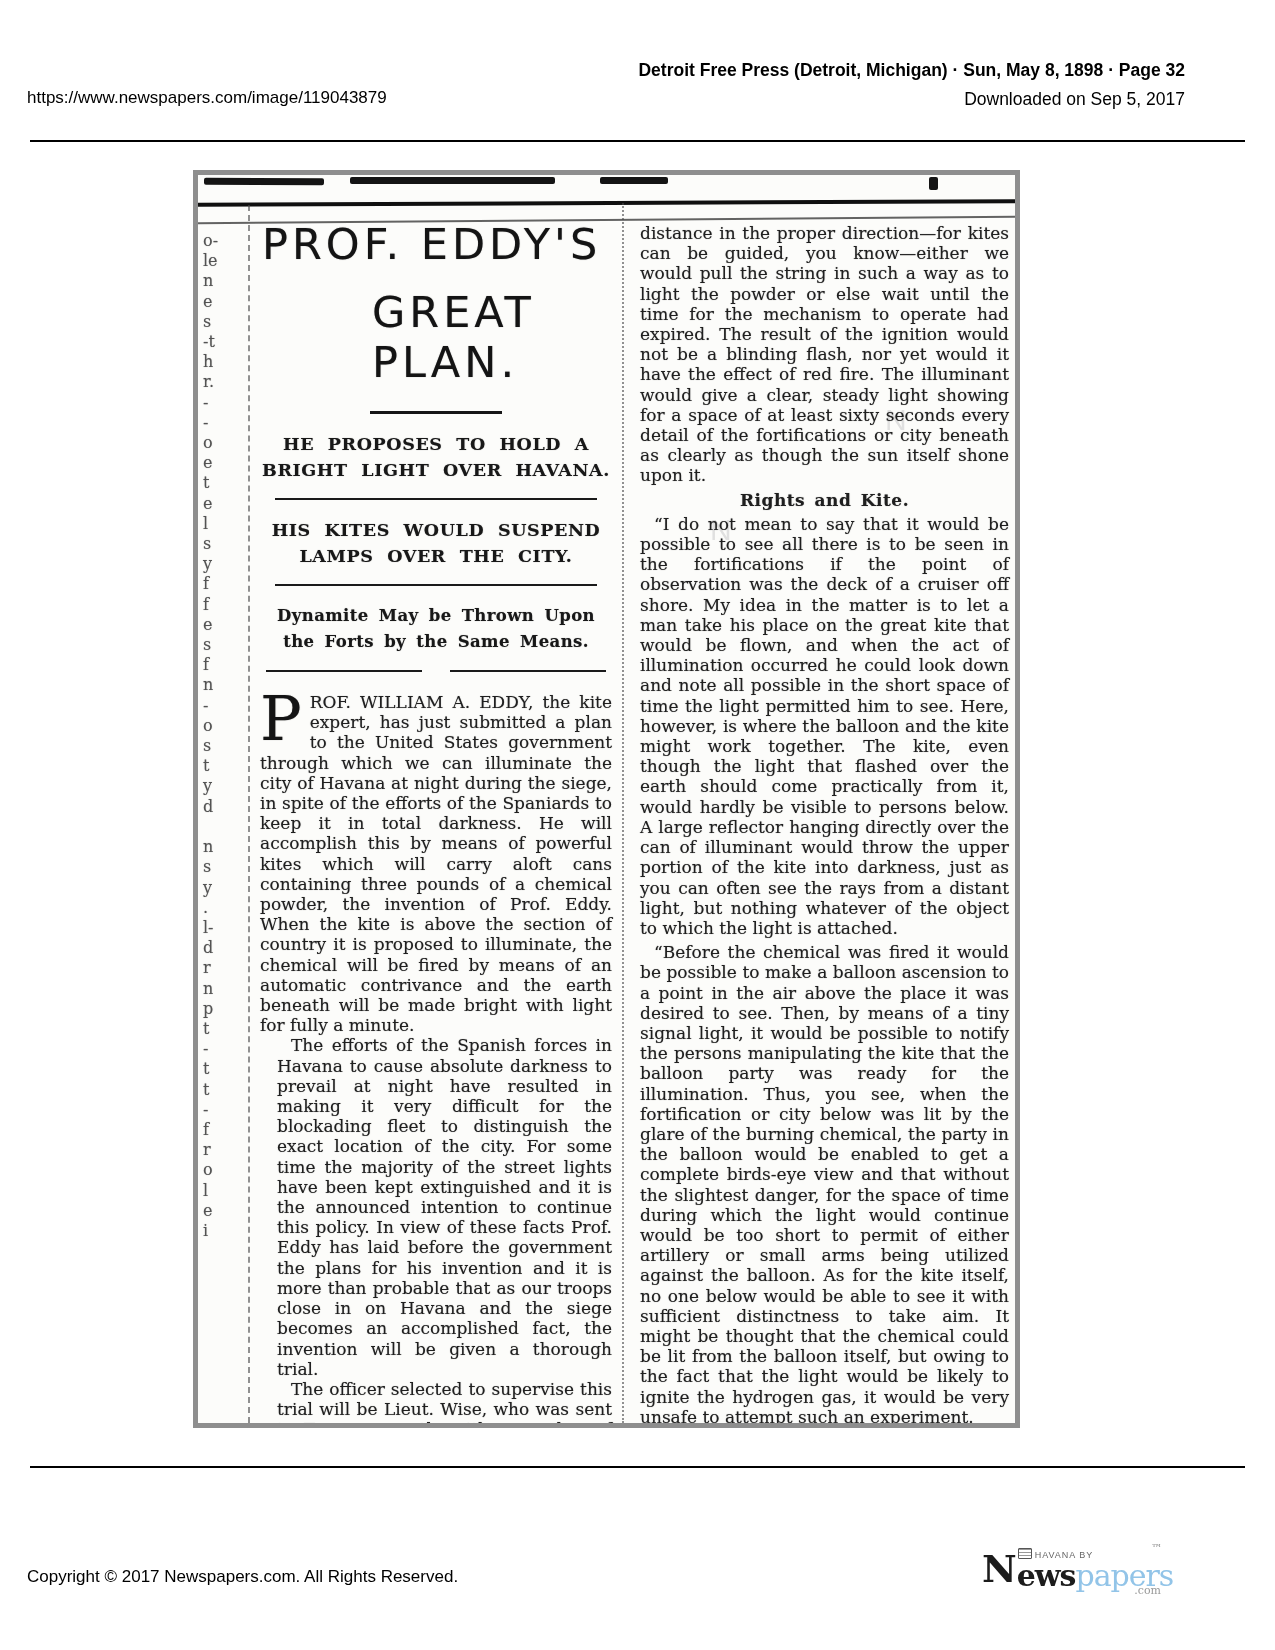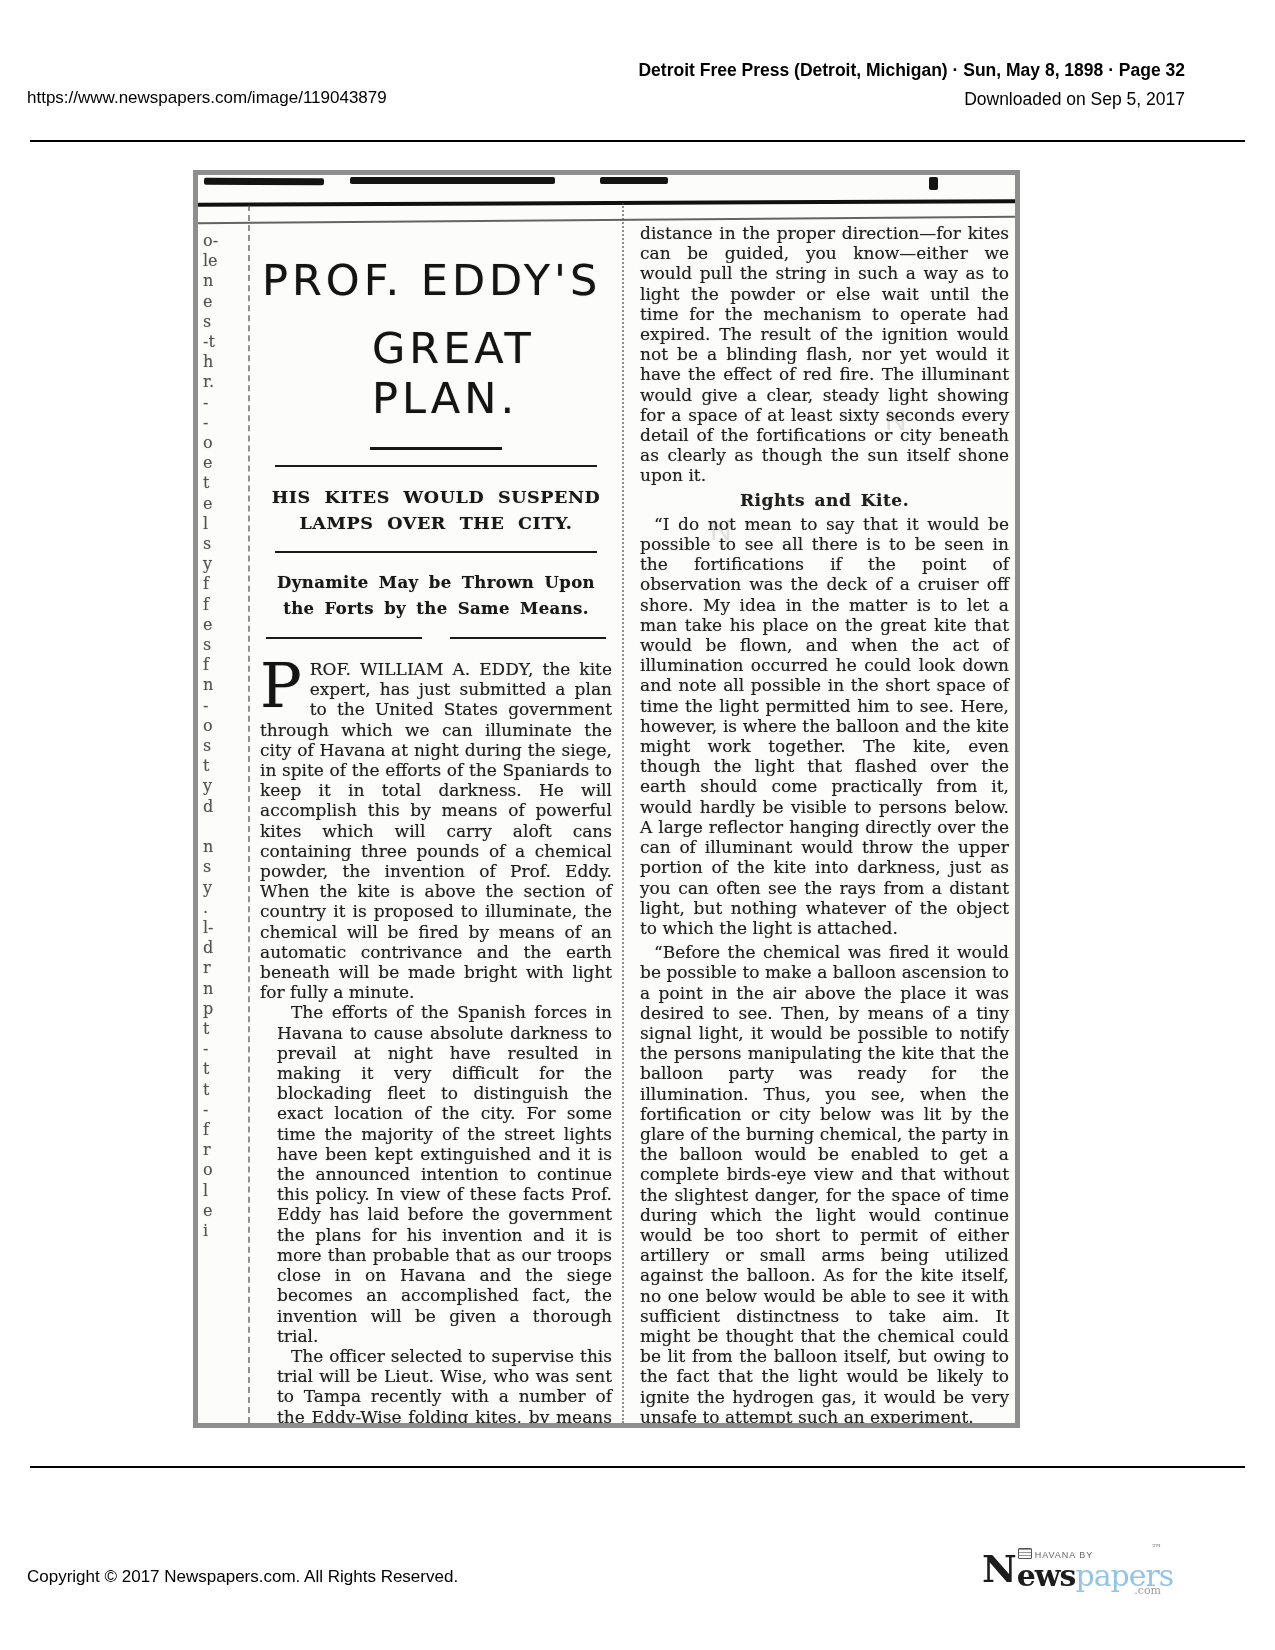--- a/index.html
+++ b/index.html
@@ -38,21 +38,21 @@
   .col-divider{position:absolute;left:424px;top:28px;bottom:0;width:0;border-left:2px dotted #4a4a4a;opacity:.6;}
 
   .wm{position:absolute;font-family:"Liberation Sans",sans-serif;color:#cfcfcf;opacity:.6;font-size:30px;text-shadow:none;}
   .wm1{left:687px;top:228px;}
   .wm2{left:512px;top:338px;}
 
   .left-col{position:absolute;left:62px;top:44px;width:352px;}
   .right-col{position:absolute;left:438px;top:44px;width:377px;
              font-size:17px;line-height:20.2px;text-align:justify;}
 
-  .headline1{font-family:"DejaVu Sans",sans-serif;font-size:43px;letter-spacing:4px;color:#141414;margin-left:2px;margin-top:36px;}
+  .headline1{font-family:"DejaVu Sans",sans-serif;font-size:43px;letter-spacing:4px;color:#141414;margin-left:2px;}
   .headline2{font-family:"DejaVu Sans",sans-serif;font-size:43px;letter-spacing:4px;color:#141414;margin:18px 0 0 112px;}
   .hl-rule{width:132px;height:3px;background:#161616;margin:24px auto 0 auto;}
 
   .subhead{font-size:17.5px;font-weight:700;text-align:center;line-height:26px;
            letter-spacing:.6px;word-spacing:7px;margin-top:17px;color:#181818;}
   .subhead3{font-size:16.5px;font-weight:700;text-align:center;line-height:26px;
             letter-spacing:.4px;word-spacing:4px;margin-top:17px;color:#181818;}
   .sub-rule{width:322px;height:2px;background:#1a1a1a;margin:15px auto 0 auto;}
   .sub-rule.split{background:linear-gradient(90deg,#1a1a1a 0 46%,transparent 46% 54%,#1a1a1a 54% 100%);width:340px;}
 
@@ -149,20 +149,21 @@
     <div class="strip-divider"></div>
     <div class="col-divider"></div>
 
     <span class="wm wm1">N</span>
     <span class="wm wm2">N</span>
 
     <div class="left-col">
       <div class="headline1">PROF. EDDY'S</div>
       <div class="headline2">GREAT PLAN.</div>
       <div class="hl-rule"></div>
+      <div class="subhead">HE PROPOSES TO HOLD A BRIGHT LIGHT OVER HAVANA.</div>
       <div class="sub-rule"></div>
       <div class="subhead">HIS KITES WOULD SUSPEND LAMPS OVER THE CITY.</div>
       <div class="sub-rule"></div>
       <div class="subhead3">Dynamite May be Thrown Upon the Forts by the Same Means.</div>
       <div class="sub-rule split"></div>
       <div class="body-text">
         <p><span class="dropcap">P</span><span>ROF. WILLIAM A. EDDY, the kite expert, has just submitted a plan to the United States government through which we can illuminate the city of Havana at night during the siege, in spite of the efforts of the Spaniards to keep it in total darkness. He will accomplish this by means of powerful kites which will carry aloft cans containing three pounds of a chemical powder, the invention of Prof. Eddy. When the kite is above the section of country it is proposed to illuminate, the chemical will be fired by means of an automatic contrivance and the earth beneath will be made bright with light for fully a minute.</span></p>
         <p class="indent">The efforts of the Spanish forces in Havana to cause absolute darkness to prevail at night have resulted in making it very difficult for the blockading fleet to distinguish the exact location of the city. For some time the majority of the street lights have been kept extinguished and it is the announced intention to continue this policy. In view of these facts Prof. Eddy has laid before the government the plans for his invention and it is more than probable that as our troops close in on Havana and the siege becomes an accomplished fact, the invention will be given a thorough trial.</p>
         <p class="indent">The officer selected to supervise this trial will be Lieut. Wise, who was sent to Tampa recently with a number of the Eddy-Wise folding kites, by means of which it is proposed to take photographs of the enemy's fortifications. Lieut. Wise will undoubtedly accompany the army of invasion and</p>
       </div>

